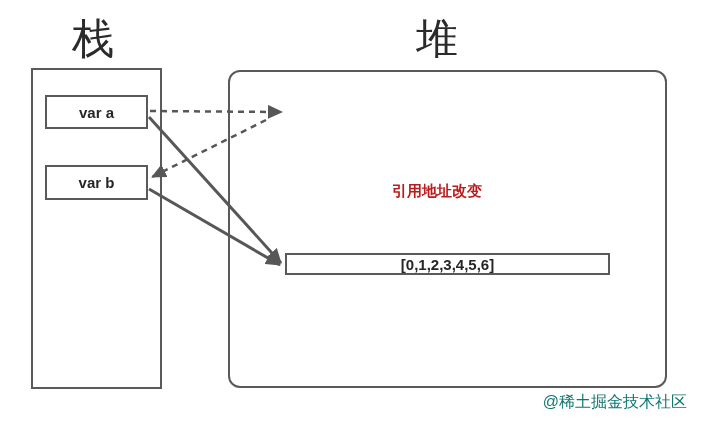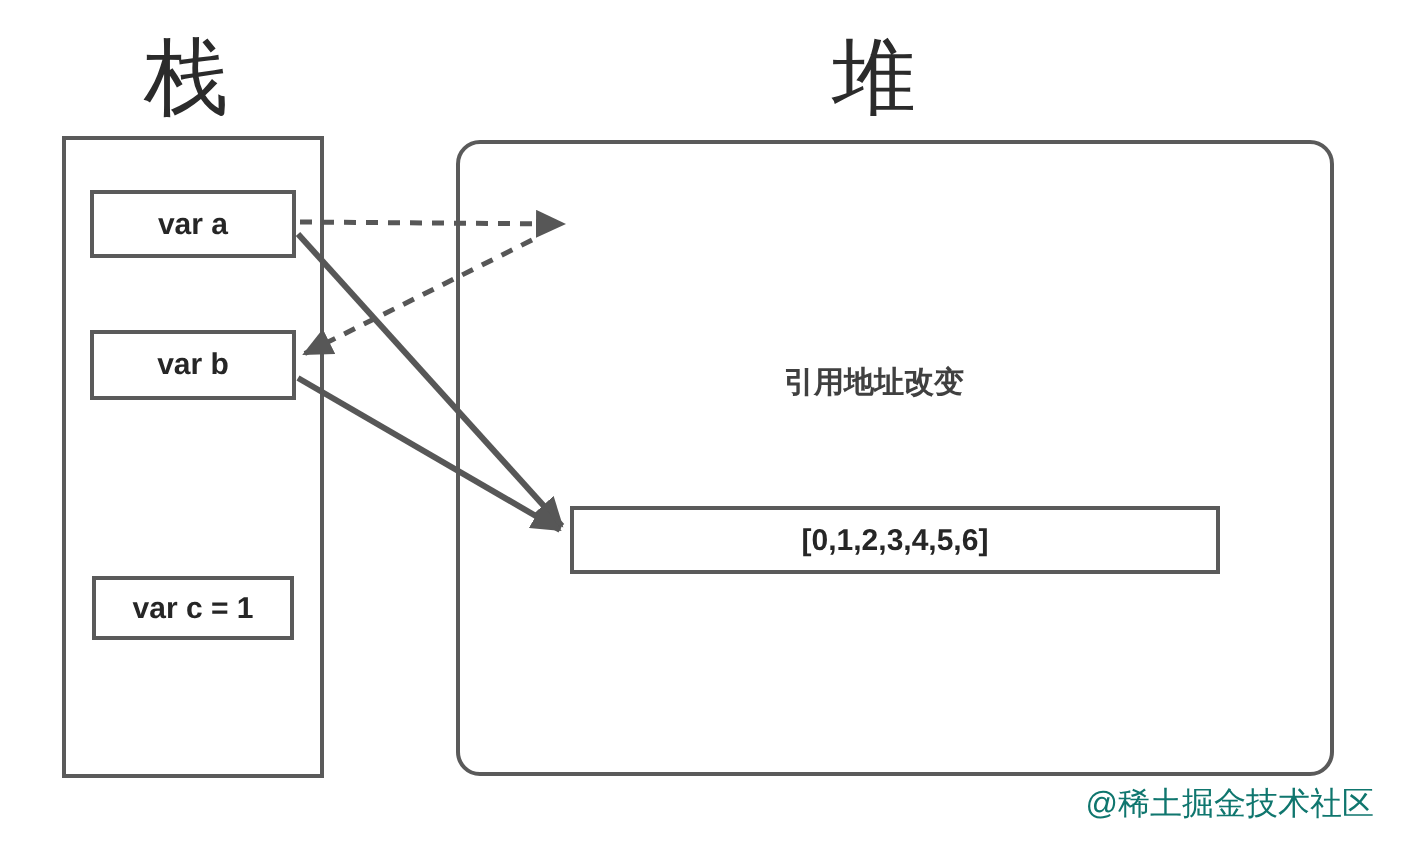--- a/index.html
+++ b/index.html
@@ -47,30 +47,30 @@
     font-size: 15px;
     font-weight: 700;
     color: #262626;
     box-sizing: border-box;
     z-index: 2;
   }
   #var-a { left: 45px; top: 95px;  width: 103px; height: 34px; }
   #var-b { left: 45px; top: 165px; width: 103px; height: 35px; }
   #var-c { left: 46px; top: 288px; width: 101px; height: 32px; }
   #heap-old { left: 285px; top: 96px;  width: 325px; height: 33px; }
-  #heap-new { left: 285px; top: 253px; width: 325px; height: 34px; }
+  #heap-new { left: 285px; top: 253px; width: 325px; height: 22px; }
 
   .annotation {
     position: absolute;
     left: 392px; top: 182px;
     width: 90px;
     text-align: center;
     font-size: 15px;
     font-weight: 700;
-    color: #404040;
+    color: #b91c1c;
     z-index: 2;
   }
   .watermark {
     position: absolute;
     right: 14px; top: 392px;
     font-size: 16px;
     font-weight: 400;
     color: #0f766e;
     z-index: 2;
   }
@@ -88,21 +88,20 @@
 <div id="canvas">
 
   <div class="title" id="title-stack">栈</div>
   <div class="title" id="title-heap">堆</div>
 
   <div class="stack-rect"></div>
   <div class="heap-rect"></div>
 
   <div class="node" id="var-b">var b</div>
   <div class="node" id="var-a">var a</div>
-  <div class="node" id="var-c">var c = 1</div>
 
   <div class="node" id="heap-new">[0,1,2,3,4,5,6]</div>
 
   <div class="annotation">引用地址改变</div>
 
   <div class="watermark">@稀土掘金技术社区</div>
 
   <svg id="arrow-layer" viewBox="0 0 701 425" xmlns="http://www.w3.org/2000/svg">
     <defs>
       <marker id="arrowhead" markerUnits="userSpaceOnUse" markerWidth="16" markerHeight="14" refX="14" refY="7" orient="auto">

